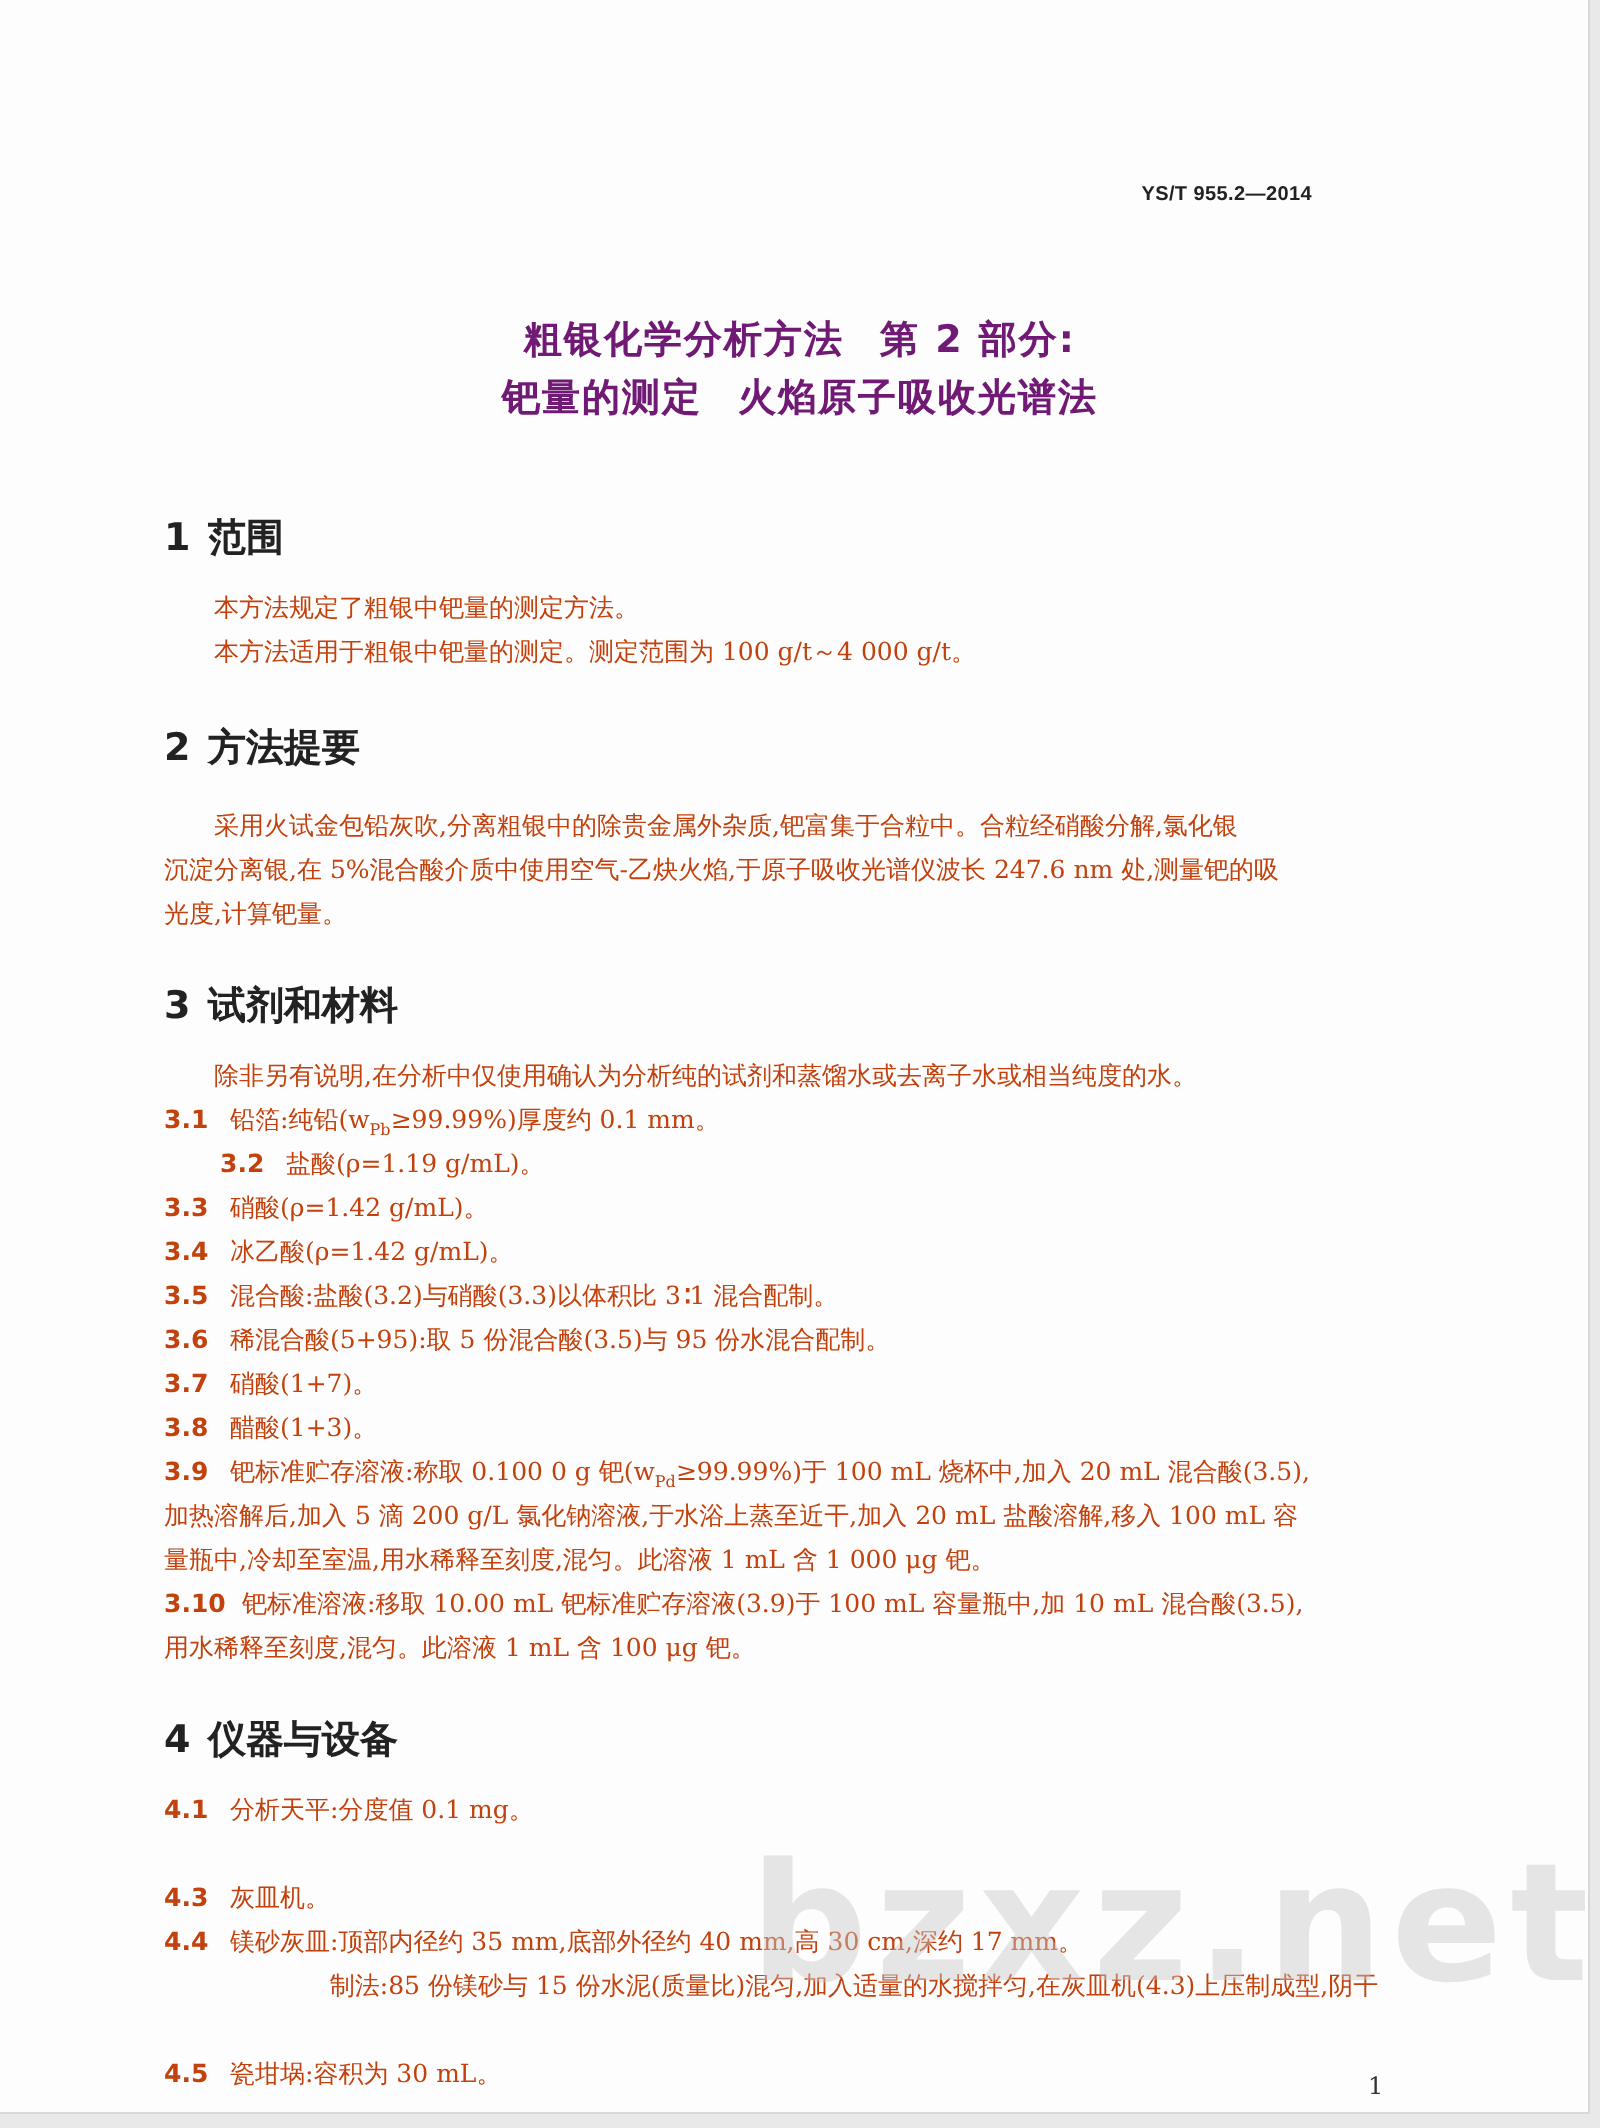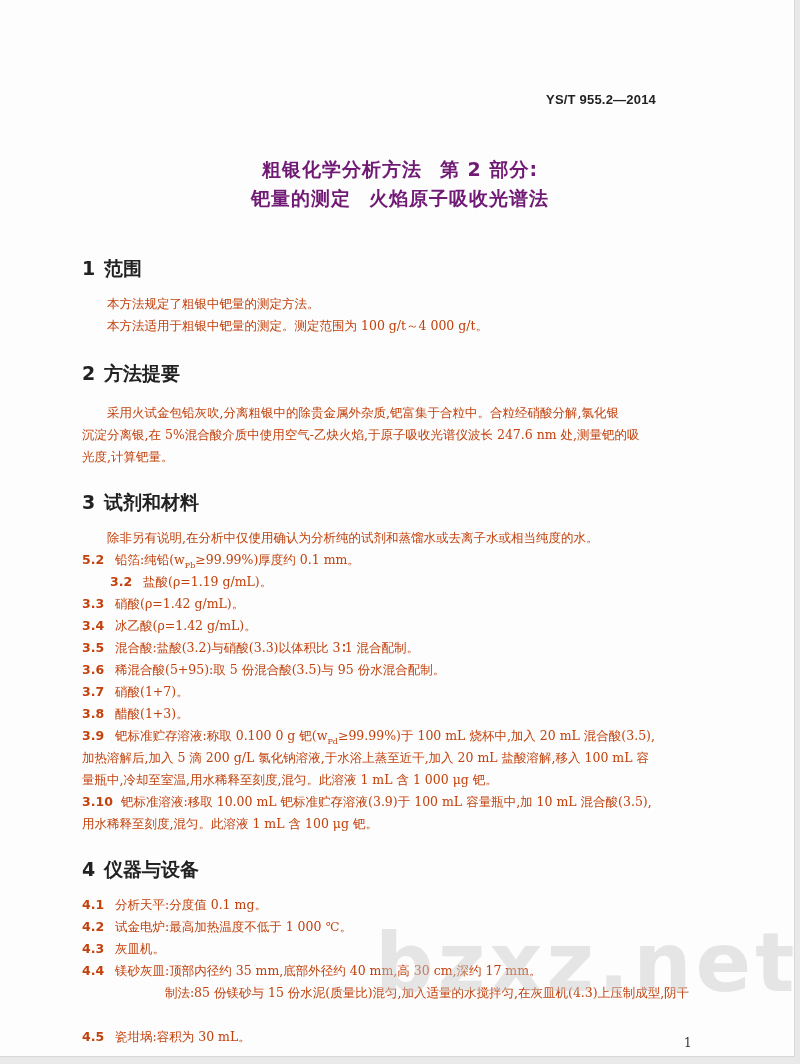--- a/index.html
+++ b/index.html
@@ -12,21 +12,21 @@
   .page {
     position: absolute; left: 0; top: 0;
     width: 794px; height: 1056px;
     background: #fdfdfd;
     border-right: 1px solid #d8d8d8;
     border-bottom: 1px solid #d8d8d8;
   }
   .std-code {
     position: absolute; right: 138px; top: 92px;
     font-family: "Liberation Sans", "DejaVu Sans", sans-serif;
-    font-size: 13px; font-weight: bold; color: #222;
+    font-size: 10px; font-weight: bold; color: #222;
     letter-spacing: 0.2px;
   }
   .title {
     position: absolute; left: 0; width: 800px; text-align: center;
     font-family: "DejaVu Sans", sans-serif; font-weight: bold;
     font-size: 19px; color: #701a75; letter-spacing: 1px;
   }
   .title.l1 { top: 157px; }
   .title.l2 { top: 186px; }
   .gap { display: inline-block; width: 18px; }
@@ -87,21 +87,21 @@
   <div class="line indent" style="top:405px;">采用火试金包铅灰吹,分离粗银中的除贵金属外杂质,钯富集于合粒中。合粒经硝酸分解,氯化银</div>
   <div class="line" style="top:427px;">沉淀分离银,在 5%混合酸介质中使用空气-乙炔火焰,于原子吸收光谱仪波长 247.6 nm 处,测量钯的吸</div>
   <div class="line" style="top:449px;">光度,计算钯量。</div>
 
   <div class="sec-head" style="top:490px;">
     <span class="num">3</span><span>试剂和材料</span>
   </div>
   <div class="line indent" style="top:530px;">除非另有说明,在分析中仅使用确认为分析纯的试剂和蒸馏水或去离子水或相当纯度的水。</div>
 
   <div class="line" style="top:552px;">
-    <span class="item-num">5.2</span><span>铅箔:纯铅(w</span><sub>Pb</sub><span>≥99.99%)厚度约 0.1 mm。</span>
+    <span class="item-num">3.1</span><span>铅箔:纯铅(w</span><sub>Pb</sub><span>≥99.99%)厚度约 0.1 mm。</span>
   </div>
   <div class="line" style="top:574px;margin-left:28px;">
     <span class="item-num">3.2</span><span>盐酸(ρ=1.19 g/mL)。</span>
   </div>
   <div class="line" style="top:596px;">
     <span class="item-num">3.3</span><span>硝酸(ρ=1.42 g/mL)。</span>
   </div>
   <div class="line" style="top:618px;">
     <span class="item-num">3.4</span><span>冰乙酸(ρ=1.42 g/mL)。</span>
   </div>
@@ -126,23 +126,20 @@
     <span class="item-num wide">3.10</span><span>钯标准溶液:移取 10.00 mL 钯标准贮存溶液(3.9)于 100 mL 容量瓶中,加 10 mL 混合酸(3.5),</span>
   </div>
   <div class="line" style="top:816px;">用水稀释至刻度,混匀。此溶液 1 mL 含 100 μg 钯。</div>
 
   <div class="sec-head" style="top:857px;">
     <span class="num">4</span><span>仪器与设备</span>
   </div>
   <div class="line" style="top:897px;">
     <span class="item-num">4.1</span><span>分析天平:分度值 0.1 mg。</span>
   </div>
-  <div class="line" style="top:919px;">
-    <span class="item-num">4.2</span><span>试金电炉:最高加热温度不低于 1 000 ℃。</span>
-  </div>
   <div class="line" style="top:941px;">
     <span class="item-num">4.3</span><span>灰皿机。</span>
   </div>
   <div class="line" style="top:963px;">
     <span class="item-num">4.4</span><span>镁砂灰皿:顶部内径约 35 mm,底部外径约 40 mm,高 30 cm,深约 17 mm。</span>
   </div>
   <div class="line indent" style="top:985px;text-align:center;">制法:85 份镁砂与 15 份水泥(质量比)混匀,加入适量的水搅拌匀,在灰皿机(4.3)上压制成型,阴干</div>
   <div class="line" style="top:1029px;">
     <span class="item-num">4.5</span><span>瓷坩埚:容积为 30 mL。</span>
   </div>

